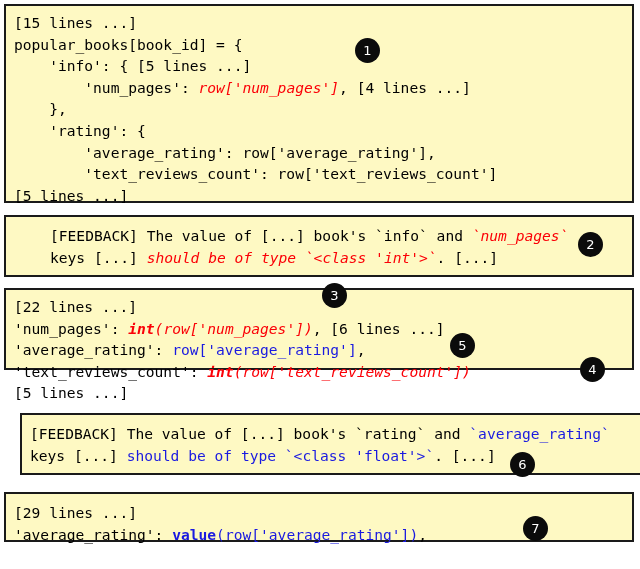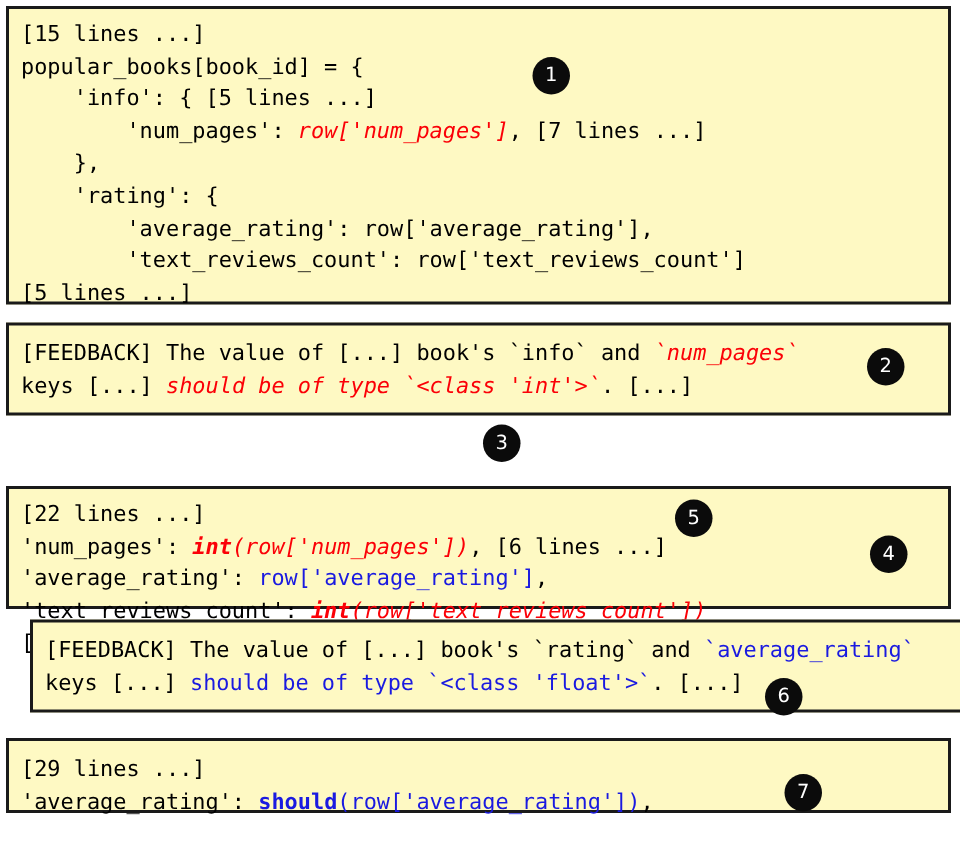--- a/index.html
+++ b/index.html
@@ -47,42 +47,42 @@
     font-family: "DejaVu Sans", "Liberation Sans", sans-serif;
     font-size: 13px;
     line-height: 25px;
     text-align: center;
     font-weight: normal;
     z-index: 20;
   }
 
   
   #panel-1 { top: 4px;   height: 199px; padding-top: 6px; }
-  #panel-2 { top: 215px; height: 62px;  padding-top: 8px; }
-  #panel-3 { top: 288px; height: 82px; padding-top: 6px; margin-top: 36px; }
+  #panel-2 { top: 215px; height: 62px;  padding-top: 8px; padding-left: 36px; }
+  #panel-3 { top: 288px; height: 82px; padding-top: 6px; }
   #panel-4 { top: 413px; height: 62px;  padding-top: 8px; margin-left: 16px; }
   #panel-5 { top: 492px; height: 50px;  padding-top: 8px; }
 
   
   #badge-1 { left: 355px; top: 38px;  }
   #badge-2 { left: 578px; top: 232px; }
   #badge-3 { left: 322px; top: 283px; }
   #badge-4 { left: 580px; top: 357px; }
   #badge-5 { left: 450px; top: 333px; }
   #badge-6 { left: 510px; top: 452px; }
   #badge-7 { left: 523px; top: 516px; }
 </style>
 </head>
 <body>
 
 <div id="panel-1" class="panel">
     <div class="code-line"><span>[15 lines ...]</span></div>
     <div class="code-line"><span>popular_books[book_id] = {</span></div>
     <div class="code-line"><span>    'info': { [5 lines ...]</span></div>
-    <div class="code-line"><span>        'num_pages': </span><span class="red">row['num_pages']</span><span>, [7 lines ...]</span></div>
+    <div class="code-line"><span>        'num_pages': </span><span class="red">row['num_pages']</span><span>, [4 lines ...]</span></div>
     <div class="code-line"><span>    },</span></div>
     <div class="code-line"><span>    'rating': {</span></div>
     <div class="code-line"><span>        'average_rating': row['average_rating'],</span></div>
     <div class="code-line"><span>        'text_reviews_count': row['text_reviews_count']</span></div>
     <div class="code-line"><span>[5 lines ...]</span></div>
   </div>
 <div id="panel-2" class="panel">
     <div class="code-line"><span>[FEEDBACK] The value of [...] book's `info` and </span><span class="red">`num_pages`</span></div>
     <div class="code-line"><span>keys [...] </span><span class="red">should be of type `&lt;class 'int'&gt;`</span><span>. [...]</span></div>
   </div>
@@ -92,21 +92,21 @@
     <div class="code-line"><span>'average_rating': </span><span class="blue">row['average_rating']</span><span>,</span></div>
     <div class="code-line"><span>'text_reviews_count': </span><span class="red bold">int</span><span class="red">(row['text_reviews_count'])</span></div>
     <div class="code-line"><span>[5 lines ...]</span></div>
   </div>
 <div id="panel-4" class="panel">
     <div class="code-line"><span>[FEEDBACK] The value of [...] book's `rating` and </span><span class="blue">`average_rating`</span></div>
     <div class="code-line"><span>keys [...] </span><span class="blue">should be of type `&lt;class 'float'&gt;`</span><span>. [...]</span></div>
   </div>
 <div id="panel-5" class="panel">
     <div class="code-line"><span>[29 lines ...]</span></div>
-    <div class="code-line"><span>'average_rating': </span><span class="blue bold">should</span><span class="blue">(row['average_rating'])</span><span>,</span></div>
+    <div class="code-line"><span>'average_rating': </span><span class="blue bold">value</span><span class="blue">(row['average_rating'])</span><span>,</span></div>
   </div>
 
 <span id="badge-1" class="badge">1</span>
 <span id="badge-2" class="badge">2</span>
 <span id="badge-3" class="badge">3</span>
 <span id="badge-4" class="badge">4</span>
 <span id="badge-5" class="badge">5</span>
 <span id="badge-6" class="badge">6</span>
 <span id="badge-7" class="badge">7</span>
 

